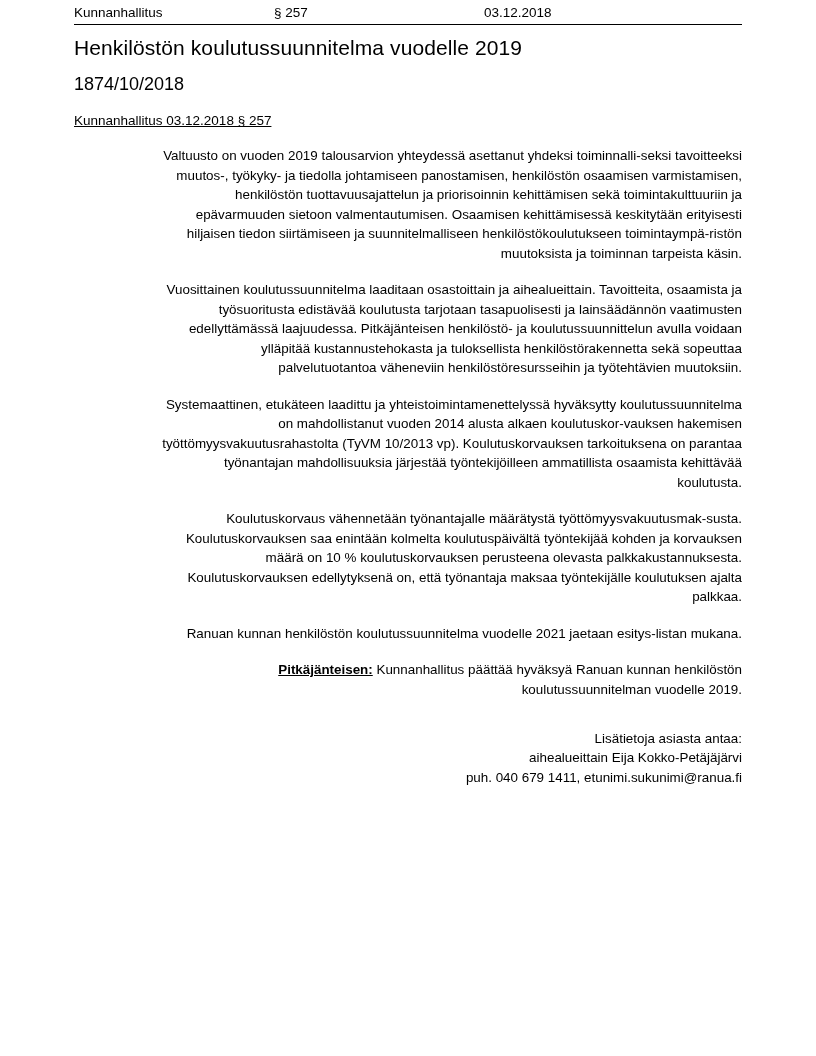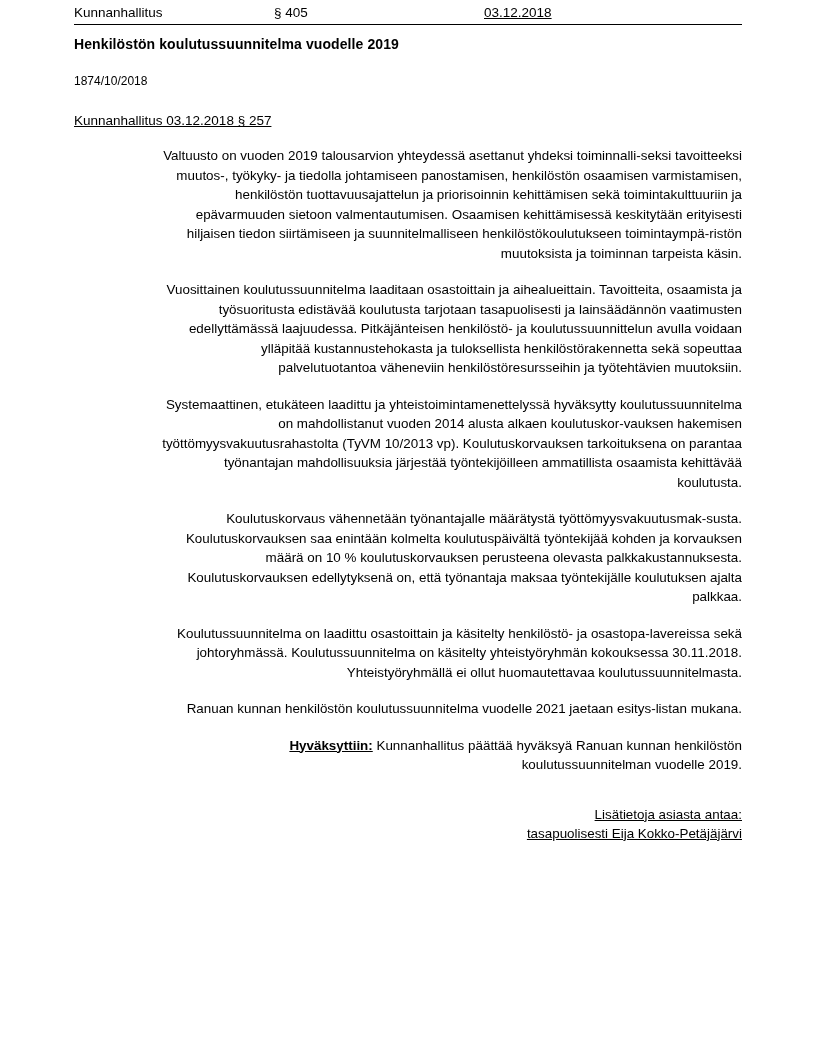--- a/index.html
+++ b/index.html
@@ -32,43 +32,42 @@
     line-height: 1.35;
   }
   .header-org {
     width: 200px;
   }
   .header-pykala {
     width: 210px;
   }
   .header-date {
     width: 140px;
-    text-decoration: underline;
   }
   .hr-line {
     position: absolute;
     top: 24px;
     left: 74px;
     width: 668px;
     height: 1px;
     background: #000000;
   }
   .doc-title {
     position: absolute;
     top: 36px;
     left: 74px;
-    font-size: 14px;
-    font-weight: bold;
+    font-size: 21px;
+    font-weight: normal;
     letter-spacing: 0.1px;
   }
   .doc-id {
     position: absolute;
     top: 74px;
     left: 74px;
-    font-size: 12px;
+    font-size: 18px;
   }
   .meeting-line {
     position: absolute;
     top: 113px;
     left: 74px;
     font-size: 13.5px;
     text-decoration: underline;
   }
   .body-block {
     position: absolute;
@@ -87,54 +86,53 @@
   }
   .lbl-bold-underline {
     font-weight: bold;
     text-decoration: underline;
   }
   .contact-block {
     margin-top: 30px;
   }
   .contact-block div {
     line-height: 1.45;
-    text-decoration: underline;
   }
 </style>
 </head>
 <body>
 
 <div class="page">
 
   <div class="header-row">
     <div class="header-org">Kunnanhallitus</div>
-    <div class="header-pykala">§ 405</div>
+    <div class="header-pykala">§ 257</div>
     <div class="header-date">03.12.2018</div>
   </div>
 
   <div class="hr-line"></div>
 
   <div class="doc-title">Henkilöstön koulutussuunnitelma vuodelle 2019</div>
 
   <div class="doc-id">1874/10/2018</div>
 
   <div class="meeting-line">Kunnanhallitus 03.12.2018 § 257</div>
 
   <div class="body-block">
     <p>Valtuusto on vuoden 2019 talousarvion yhteydessä asettanut yhdeksi toiminnalli-seksi tavoitteeksi muutos-, työkyky- ja tiedolla johtamiseen panostamisen, henkilöstön osaamisen varmistamisen, henkilöstön tuottavuusajattelun ja priorisoinnin kehittämisen sekä toimintakulttuuriin ja epävarmuuden sietoon valmentautumisen. Osaamisen kehittämisessä keskitytään erityisesti hiljaisen tiedon siirtämiseen ja suunnitelmalliseen henkilöstökoulutukseen toimintaympä-ristön muutoksista ja toiminnan tarpeista käsin.</p>
     <p>Vuosittainen koulutussuunnitelma laaditaan osastoittain ja aihealueittain. Tavoitteita, osaamista ja työsuoritusta edistävää koulutusta tarjotaan tasapuolisesti ja lainsäädännön vaatimusten edellyttämässä laajuudessa. Pitkäjänteisen henkilöstö- ja koulutussuunnittelun avulla voidaan ylläpitää kustannustehokasta ja tuloksellista henkilöstörakennetta sekä sopeuttaa palvelutuotantoa väheneviin henkilöstöresursseihin ja työtehtävien muutoksiin.</p>
     <p>Systemaattinen, etukäteen laadittu ja yhteistoimintamenettelyssä hyväksytty koulutussuunnitelma on mahdollistanut vuoden 2014 alusta alkaen koulutuskor-vauksen hakemisen työttömyysvakuutusrahastolta (TyVM 10/2013 vp). Koulutuskorvauksen tarkoituksena on parantaa työnantajan mahdollisuuksia järjestää työntekijöilleen ammatillista osaamista kehittävää koulutusta.</p>
     <p>Koulutuskorvaus vähennetään työnantajalle määrätystä työttömyysvakuutusmak-susta. Koulutuskorvauksen saa enintään kolmelta koulutuspäivältä työntekijää kohden ja korvauksen määrä on 10 % koulutuskorvauksen perusteena olevasta palkkakustannuksesta. Koulutuskorvauksen edellytyksenä on, että työnantaja maksaa työntekijälle koulutuksen ajalta palkkaa.</p>
-    <p>Koulutussuunnitelma on laadittu osastoittain ja käsitelty henkilöstö- ja osastopa-lavereissa sekä johtoryhmässä. Koulutussuunnitelma on käsitelty yhteistyöryhmän kokouksessa 30.11.2018. Yhteistyöryhmällä ei ollut huomautettavaa koulutussuunnitelmasta.</p>
     <p>Ranuan kunnan henkilöstön koulutussuunnitelma vuodelle 2021 jaetaan esitys-listan mukana.</p>
 
     <p>
-      <span class="lbl-bold-underline">Hyväksyttiin:</span><span> Kunnanhallitus päättää hyväksyä Ranuan kunnan henkilöstön koulutussuunnitelman vuodelle 2019.</span>
+      <span class="lbl-bold-underline">Pitkäjänteisen:</span><span> Kunnanhallitus päättää hyväksyä Ranuan kunnan henkilöstön koulutussuunnitelman vuodelle 2019.</span>
     </p>
 
 
     <div class="contact-block">
       <div>Lisätietoja asiasta antaa:</div>
-      <div>tasapuolisesti Eija Kokko-Petäjäjärvi</div>
+      <div>aihealueittain Eija Kokko-Petäjäjärvi</div>
+      <div>puh. 040 679 1411, etunimi.sukunimi@ranua.fi</div>
     </div>
   </div>
 
 </div>
 
 </body></html>

